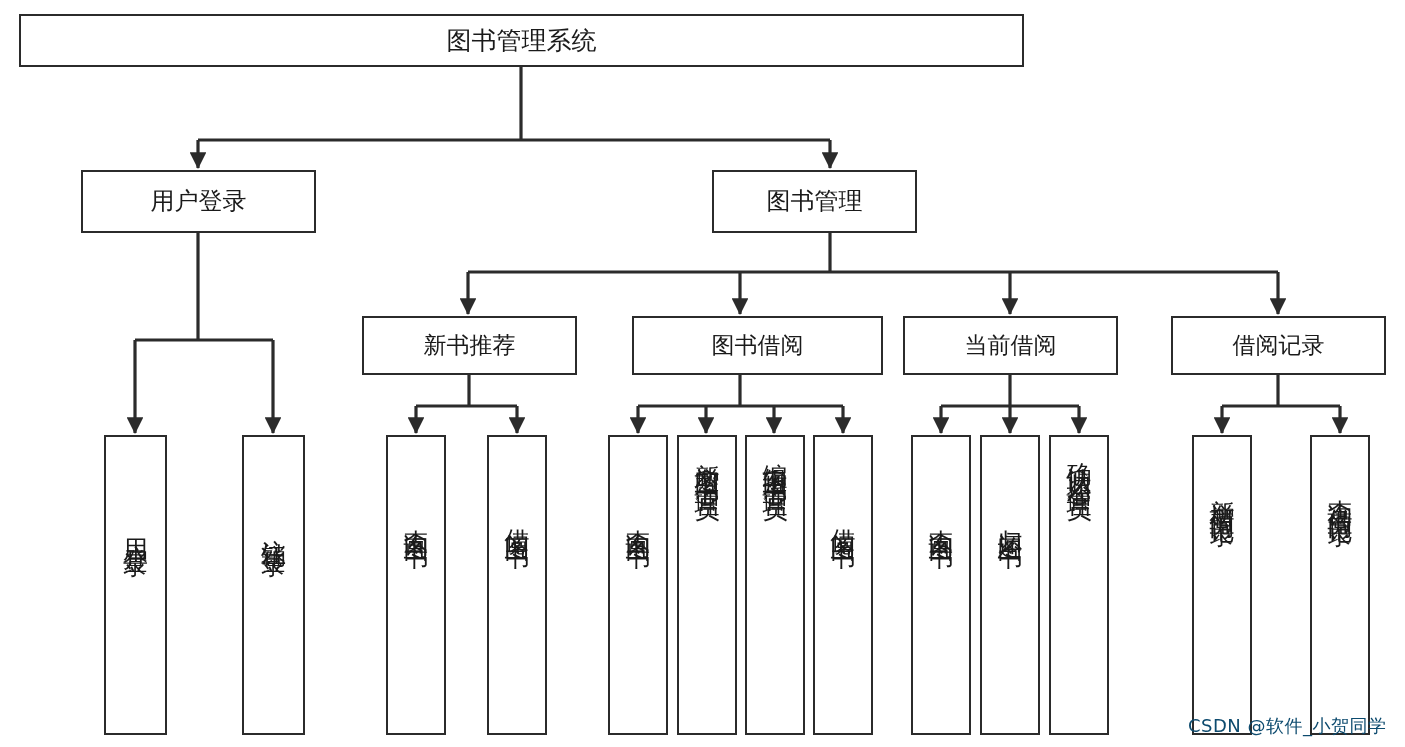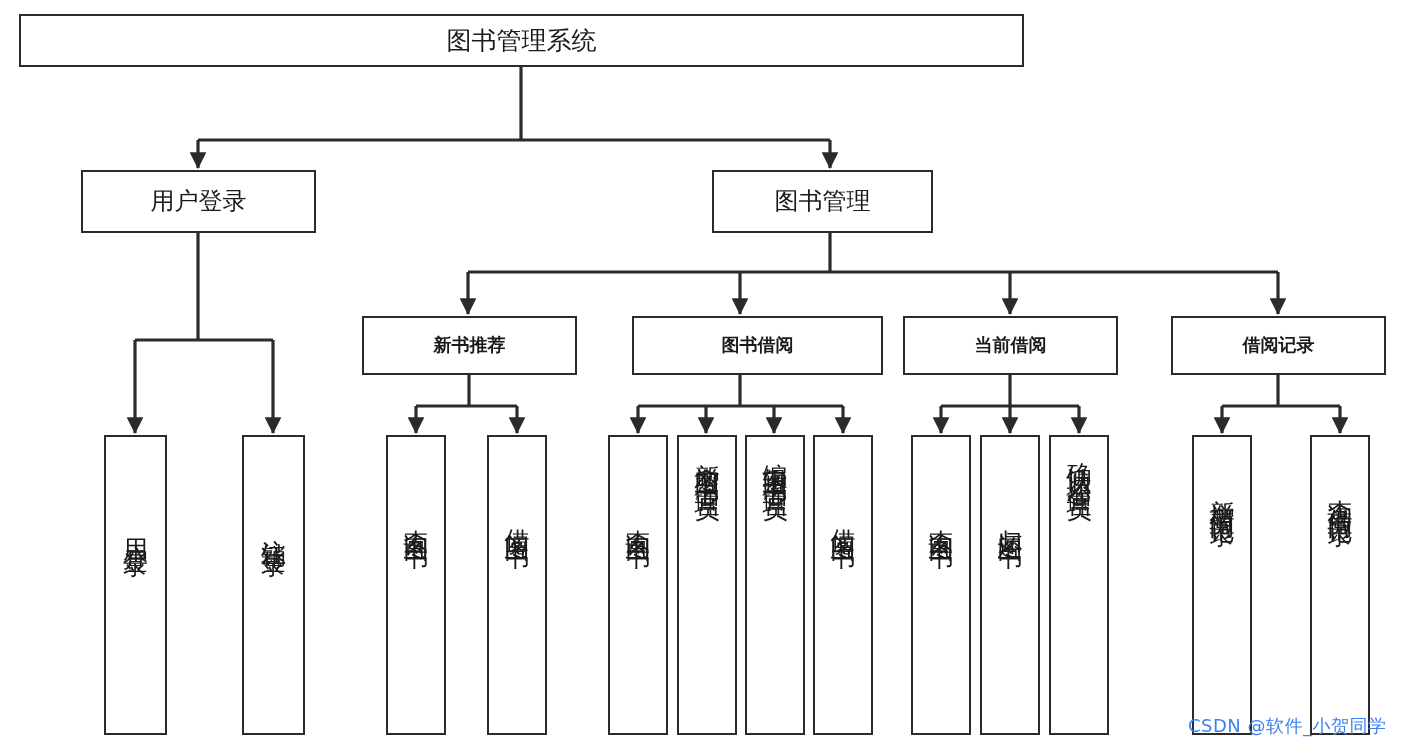--- a/index.html
+++ b/index.html
@@ -36,41 +36,41 @@
     color: #1a1a1a;
   }
   .node .label {
     display: block;
     text-align: left;
     line-height: 1.12;
     white-space: nowrap;
   }
   .node-root .label   { font-size: 25px; }
   .node-l2 .label     { font-size: 24px; }
-  .node-l3 .label     { font-size: 18px; font-weight: bold; }
+  .node-l3 .label     { font-size: 23px; }
   
   .node-leaf {
     align-items: flex-start;
     justify-content: center;
     padding-top: 0;
   }
   .node-leaf .label {
     writing-mode: vertical-rl;
     text-orientation: upright;
     font-size: 25px;
     line-height: 1.0;
     letter-spacing: 5px;
     white-space: nowrap;
   }
   .watermark {
     position: absolute;
     left: 1188px;
     top: 714px;
     font-size: 18px;
-    color: #3b82f6;
+    color: #0c4a6e;
     white-space: nowrap;
     letter-spacing: 0.5px;
   }
 </style>
 </head>
 <body>
 
 <div id="canvas">
 
   <svg id="wires" viewBox="0 0 1405 747" xmlns="http://www.w3.org/2000/svg">
@@ -124,21 +124,21 @@
   </svg>
 
   <div class="node node-root" style="left:19px; top:14px; width:1005px; height:53px;">
     <span class="label">图书管理系统</span>
   </div>
 
   <div class="node node-l2" style="left:81px; top:170px; width:235px; height:63px;">
     <span class="label">用户登录</span>
   </div>
 
-  <div class="node node-l2" style="left:712px; top:170px; width:221px; height:63px;">
+  <div class="node node-l2" style="left:712px; top:170px; width:205px; height:63px;">
     <span class="label">图书管理</span>
   </div>
 
   <div class="node node-l3" style="left:362px; top:316px; width:215px; height:59px;">
     <span class="label">新书推荐</span>
   </div>
 
   <div class="node node-l3" style="left:632px; top:316px; width:251px; height:59px;">
     <span class="label">图书借阅</span>
   </div>

